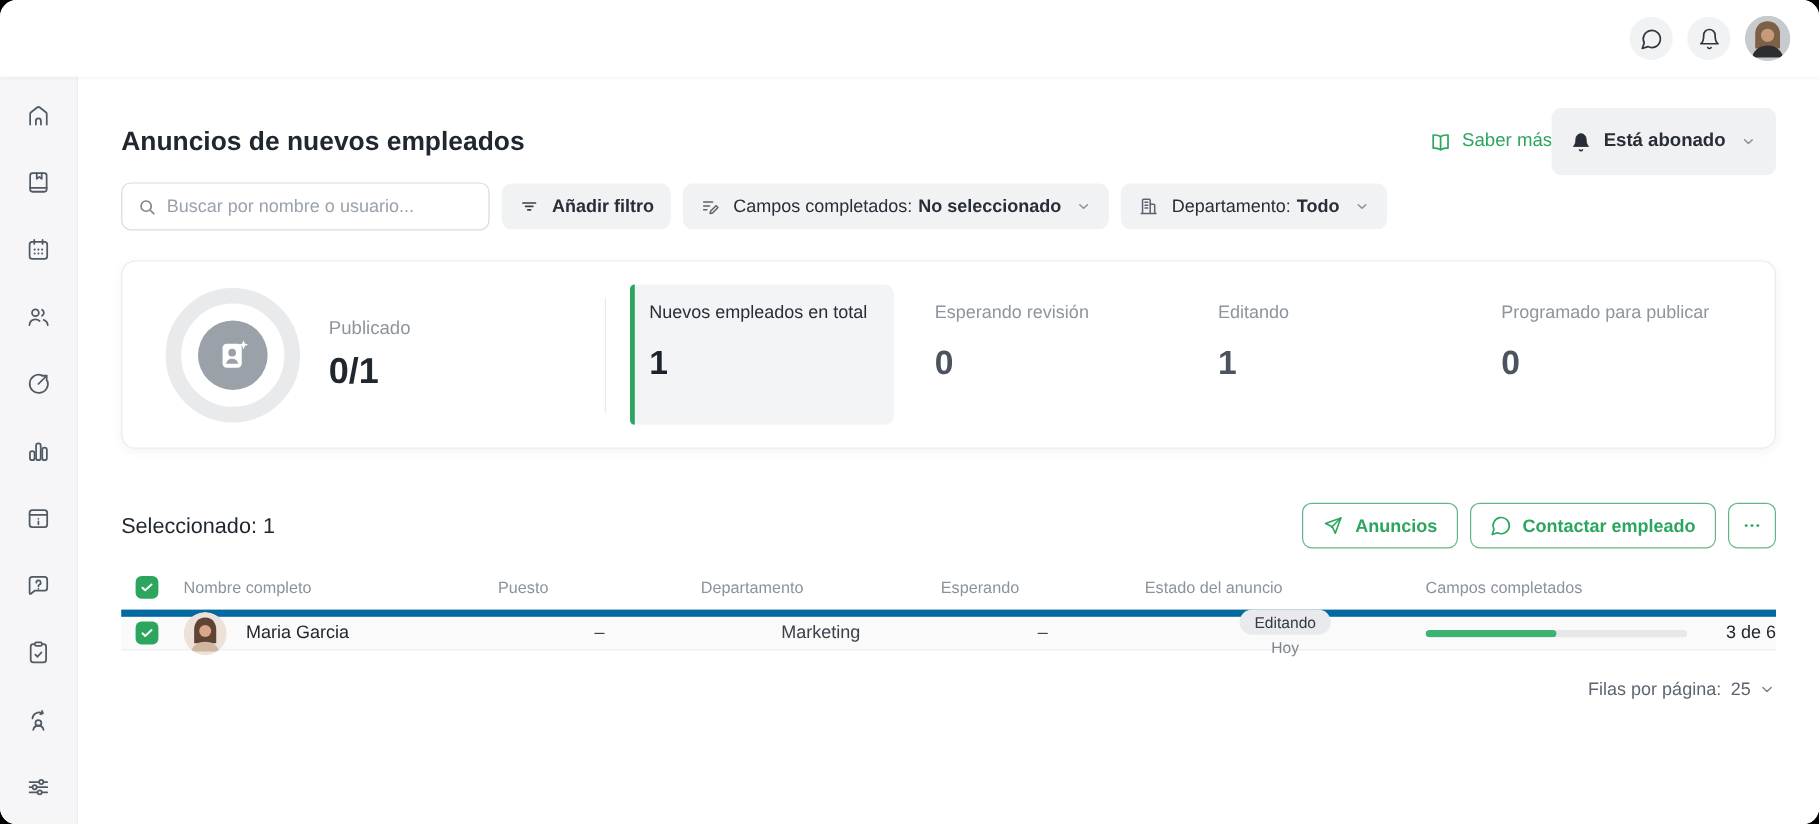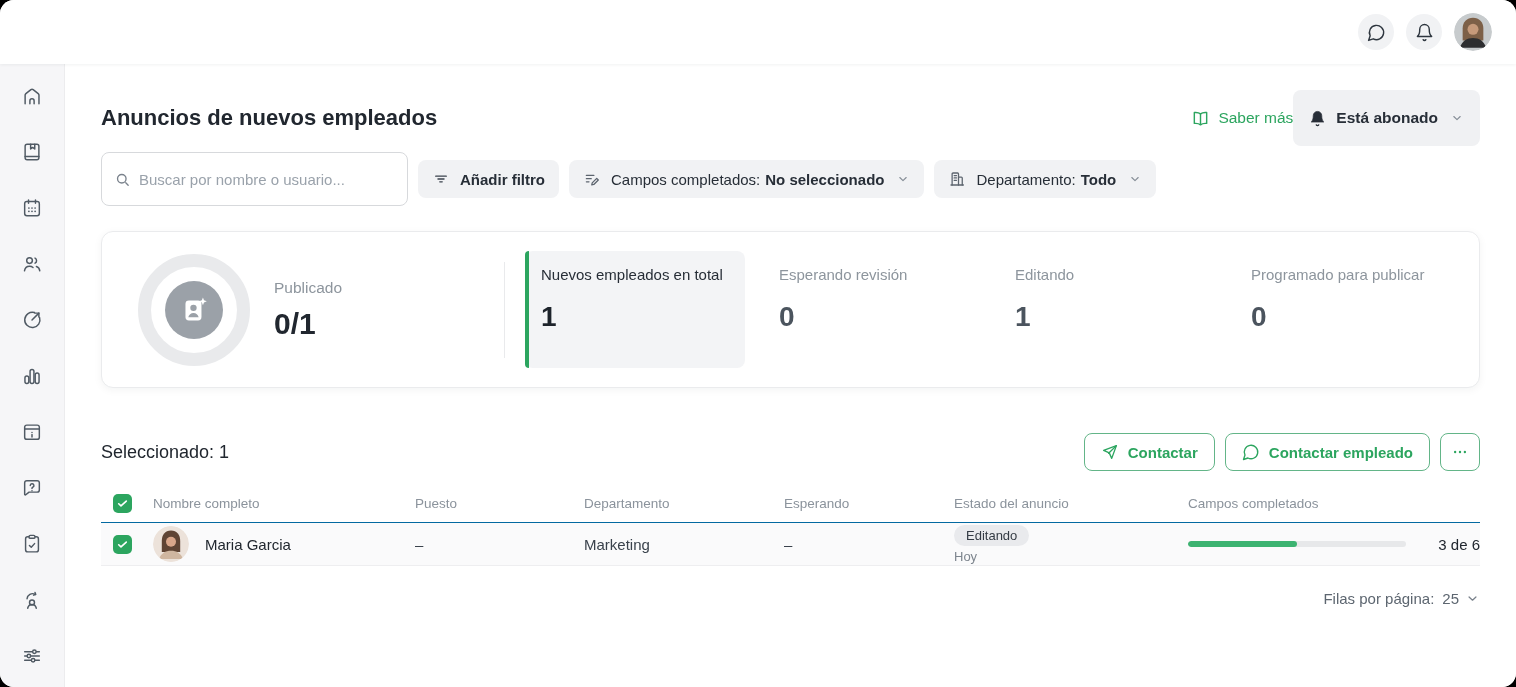--- a/index.html
+++ b/index.html
@@ -31,21 +31,21 @@
   .content{position:absolute; left:65px; top:64px; right:0; bottom:0; background:#fff; padding:0 36px; overflow:hidden;}
 
   .header-row{display:flex; align-items:center; margin-top:40px; height:28px;}
   .page-title{font-size:22px; font-weight:bold; color:var(--dark);}
   .header-actions{margin-left:auto; display:flex; align-items:center; }
   .learn-more{display:flex; align-items:center; gap:8px; color:var(--green); font-size:15.5px; cursor:pointer;}
   .subscribe-btn{height:56px; background:#f0f1f3; border-radius:8px; display:flex; align-items:center; gap:10px;
                  padding:0 16px; font-size:15.5px; font-weight:bold; color:#272e37; cursor:pointer; border:none;}
 
   .filter-row{display:flex; align-items:center; gap:10px; margin-top:20px;}
-  .search-box{width:307px; height:54px; border:1px solid #d7d9dc; border-radius:8px; background:#fff;
+  .search-box{width:307px; height:40px; border:1px solid #d7d9dc; border-radius:8px; background:#fff;
               display:flex; align-items:center; gap:8px; padding:0 12px; color:#9aa2ab;}
   .search-box input{border:none; outline:none; flex:1; font-size:15px; color:#333; font-family:inherit; background:transparent;}
   .search-box input::placeholder{color:#9aa2ab;}
   .chip-btn{height:38px; background:var(--chip); border:none; border-radius:8px; display:flex; align-items:center;
             gap:10px; padding:0 14px; font-size:15px; color:#272e37; cursor:pointer; font-family:inherit;}
   .chip-btn .ic{color:#5c646e; display:flex;}
   .chip-btn .bold{font-weight:bold;}
   .chev{color:#868e97; display:flex; margin-left:2px;}
 
   
@@ -74,22 +74,22 @@
   .action-buttons{margin-left:auto; display:flex; gap:10px;}
   .ghost-btn{height:38px; border:1px solid #63b588; border-radius:8px; background:#fff; color:var(--green);
              font-size:15px; font-weight:bold; display:flex; align-items:center; gap:9px; padding:0 16px;
              cursor:pointer; font-family:inherit;}
   .ghost-btn .ic{display:flex;}
   .more-btn{width:40px; padding:0; justify-content:center;}
 
   
   .table{margin-top:13px;}
   .thead{display:flex; align-items:center; height:38px;}
-  .trow{display:flex; align-items:center; height:44px; background:#fafafb;
-        border-top:1px solid #0369a1; border-bottom:1px solid #eeeef0; cursor:pointer;}
+  .trow{display:flex; align-items:center; height:34px; background:#fafafb;
+        border-top:6px solid #0369a1; border-bottom:1px solid #eeeef0; cursor:pointer;text-align:center;}
   .col-check{width:52px; padding-left:12px; flex:none;}
   .col-name{width:262px; flex:none;}
   .col-pos{width:169px; flex:none;}
   .col-dept{width:200px; flex:none;}
   .col-sup{width:170px; flex:none;}
   .col-status{width:234px; flex:none;}
   .col-fields{flex:1; display:flex; align-items:center;}
   .th{font-size:13.5px; color:#8b939c;}
   .checkbox{width:19px; height:19px; border-radius:5px; background:var(--green); display:flex;
             align-items:center; justify-content:center; cursor:pointer;}
@@ -358,21 +358,21 @@
     <div class="section-row">
       <div class="selected-label">Seleccionado: 1</div>
       <div class="action-buttons">
         <button class="ghost-btn">
           <span class="ic">
             <svg width="18" height="18" viewBox="0 0 24 24" fill="none" stroke="currentColor" stroke-width="1.8" stroke-linecap="round" stroke-linejoin="round">
                 <path d="M20.5 3.5L10.2 13.8"></path>
                 <path d="M20.5 3.5l-6.2 17-3.3-7.3-7.5-3.5z"></path>
               </svg>
           </span>
-          <span>Contactar</span>
+          <span>Anuncios</span>
         </button>
         <button class="ghost-btn">
           <span class="ic">
             <svg width="18" height="18" viewBox="0 0 24 24" fill="none" stroke="currentColor" stroke-width="1.8" stroke-linejoin="round">
                 <path d="M7.9 20A9 9 0 1 0 4 16.1L2 22z"></path>
               </svg>
           </span>
           <span>Contactar empleado</span>
         </button>
         <button class="ghost-btn more-btn">

